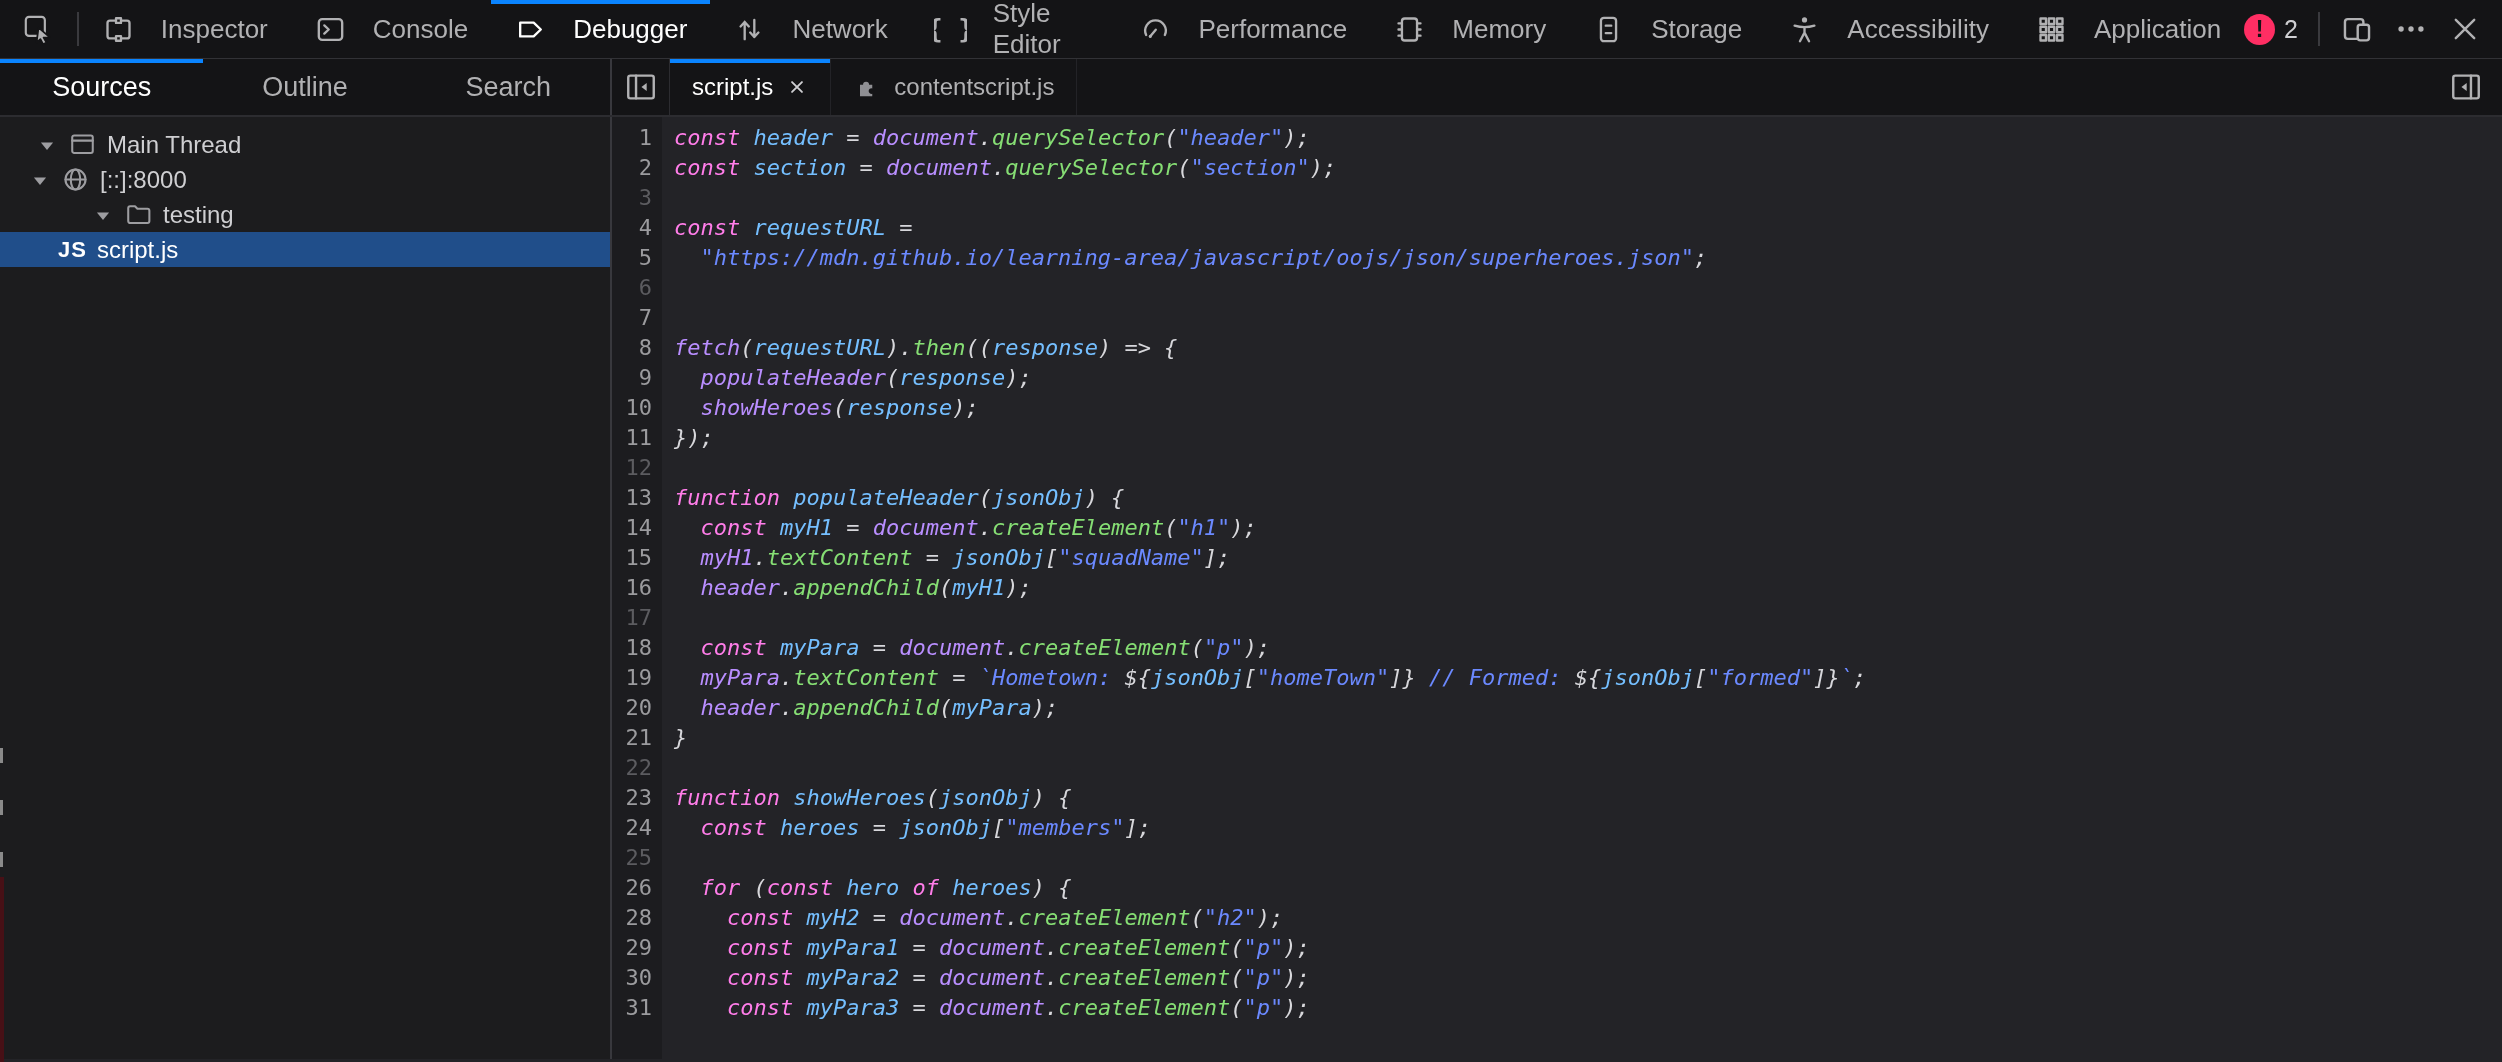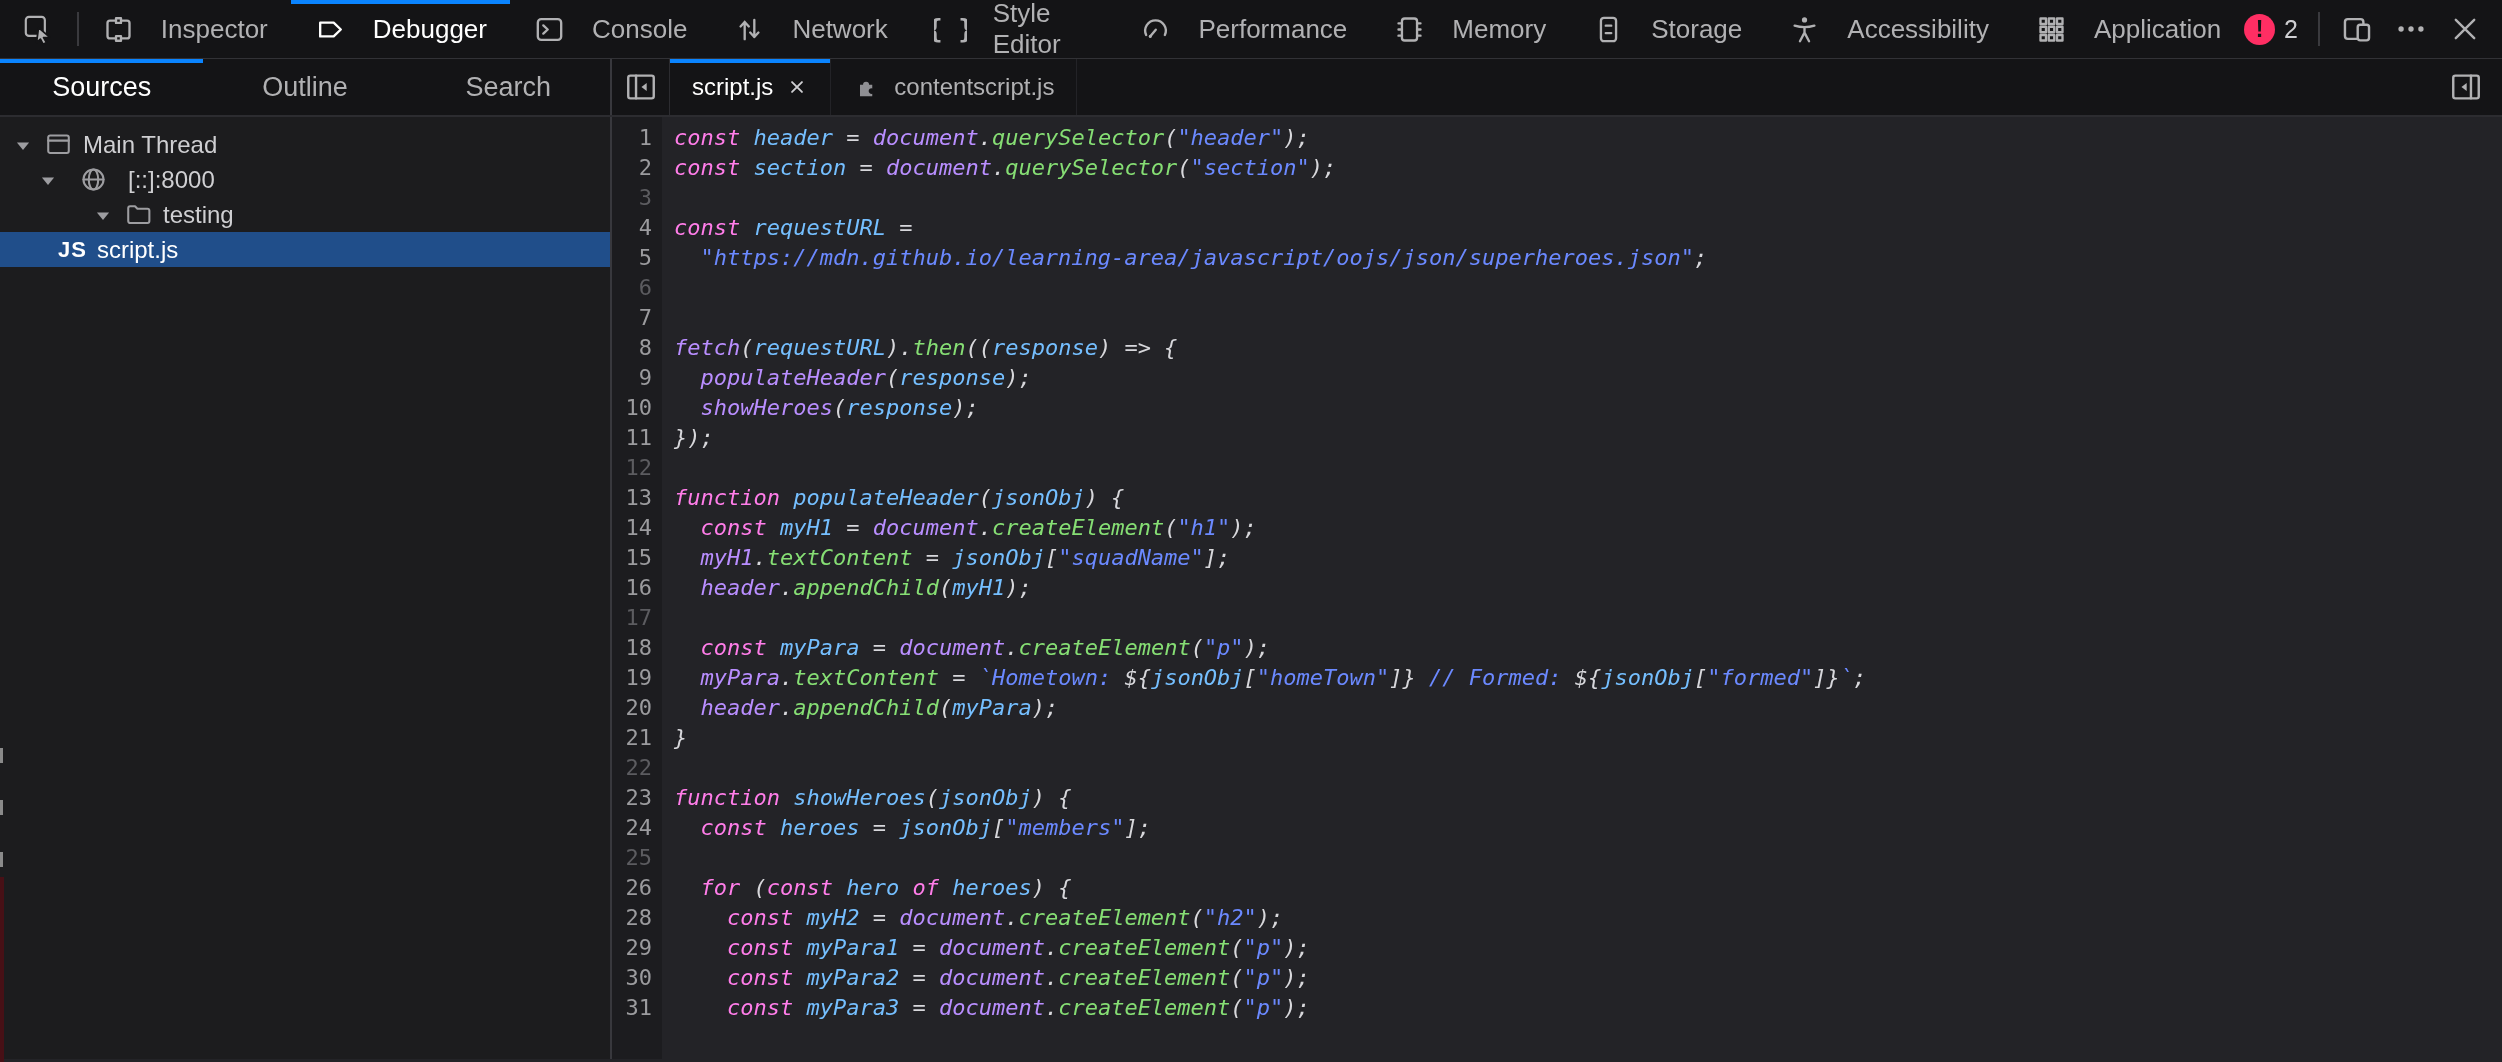--- a/index.html
+++ b/index.html
@@ -90,36 +90,36 @@
         <div class="tool-tab">
           <span class="t-icon">
             <svg viewBox="0 0 24 24" fill="none" stroke="currentColor" stroke-width="1.7" stroke-linecap="round" stroke-linejoin="round">
               <rect x="4" y="5.5" width="16" height="13" rx="1.8"></rect>
               <rect x="10.2" y="3.8" width="3.6" height="3.4" fill="#141416"></rect>
               <rect x="10.2" y="16.8" width="3.6" height="3.4" fill="#141416"></rect>
             </svg>
           </span>
           <span>Inspector</span>
         </div>
-        <div class="tool-tab active">
-          <span class="t-icon">
-            <svg viewBox="0 0 24 24" fill="none" stroke="currentColor" stroke-width="1.7" stroke-linecap="round" stroke-linejoin="round">
-              <path d="M4.5 7h9.8l5.2 5-5.2 5H4.5z"></path>
-            </svg>
-          </span>
-          <span>Debugger</span>
-        </div>
         <div class="tool-tab">
           <span class="t-icon">
             <svg viewBox="0 0 24 24" fill="none" stroke="currentColor" stroke-width="1.7" stroke-linecap="round" stroke-linejoin="round">
               <rect x="3.5" y="4.5" width="17" height="15" rx="2.5"></rect>
               <path d="M7.5 9l3.2 3-3.2 3"></path>
             </svg>
           </span>
           <span>Console</span>
+        </div>
+        <div class="tool-tab active">
+          <span class="t-icon">
+            <svg viewBox="0 0 24 24" fill="none" stroke="currentColor" stroke-width="1.7" stroke-linecap="round" stroke-linejoin="round">
+              <path d="M4.5 7h9.8l5.2 5-5.2 5H4.5z"></path>
+            </svg>
+          </span>
+          <span>Debugger</span>
         </div>
         <div class="tool-tab">
           <span class="t-icon">
             <svg viewBox="0 0 24 24" fill="none" stroke="currentColor" stroke-width="1.7" stroke-linecap="round" stroke-linejoin="round">
               <path d="M8.5 19V6.5M8.5 6.5 5.5 9.8M8.5 6.5l3 3.3M15.5 5v12.5M15.5 17.5l-3-3.3M15.5 17.5l3-3.3"></path>
             </svg>
           </span>
           <span>Network</span>
         </div>
         <div class="tool-tab">
@@ -259,35 +259,35 @@
               <path d="M15.5 4v16"></path>
               <path d="M12.5 9.2 8.8 12l3.7 2.8z" fill="currentColor" stroke="none"></path>
             </svg>
           </span>
       </button>
     </div>
   </div>
 
   <div class="main">
     <aside class="sidebar">
-        <div class="tree-row" style="padding-left: 12px;">
+        <div class="tree-row" style="padding-left: 12px; margin-left: 24px;">
           <span class="caret">
             <svg viewBox="0 0 18 18">
               <path d="M4 7h10L9 13z" fill="currentColor"></path>
             </svg>
           </span>
           <span class="tree-icon">
             <svg viewBox="0 0 24 24" fill="none" stroke="currentColor" stroke-width="1.7" stroke-linecap="round" stroke-linejoin="round">
               <rect x="3.5" y="4.5" width="17" height="14.5" rx="1.6"></rect>
               <path d="M3.5 8.8h17"></path>
             </svg>
           </span>
           <span>Main Thread</span>
         </div>
-        <div class="tree-row" style="padding-left: 37px; gap: 20px;">
+        <div class="tree-row" style="padding-left: 29px;">
           <span class="caret">
             <svg viewBox="0 0 18 18">
               <path d="M4 7h10L9 13z" fill="currentColor"></path>
             </svg>
           </span>
           <span class="tree-icon">
             <svg viewBox="0 0 24 24" fill="none" stroke="currentColor" stroke-width="1.7" stroke-linecap="round" stroke-linejoin="round">
               <circle cx="12" cy="12" r="8.3"></circle>
               <ellipse cx="12" cy="12" rx="3.9" ry="8.3"></ellipse>
               <path d="M3.7 12h16.6"></path>

